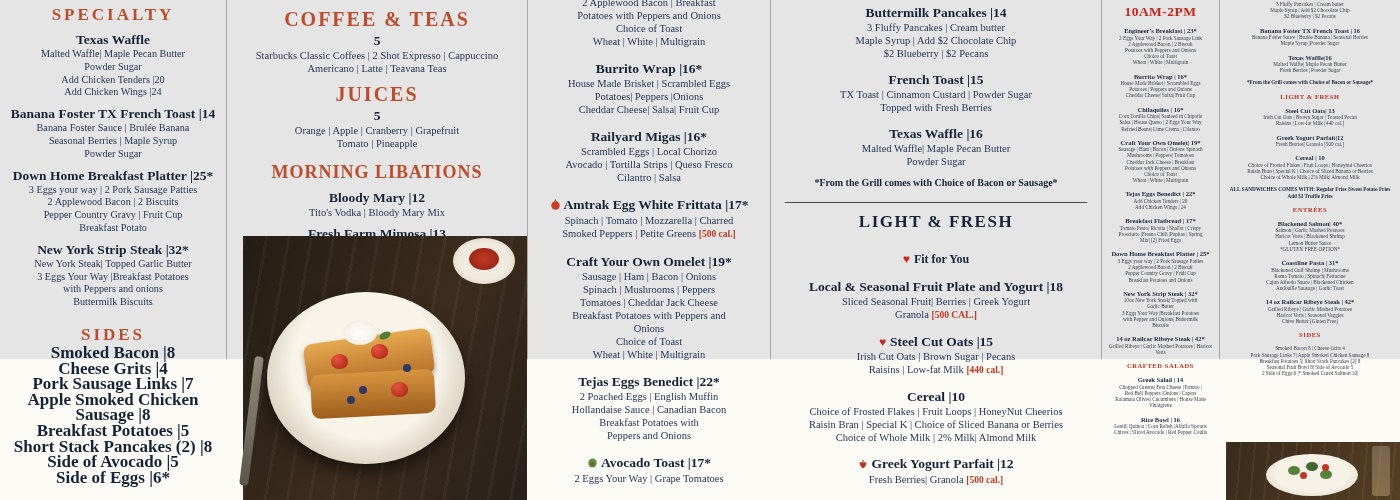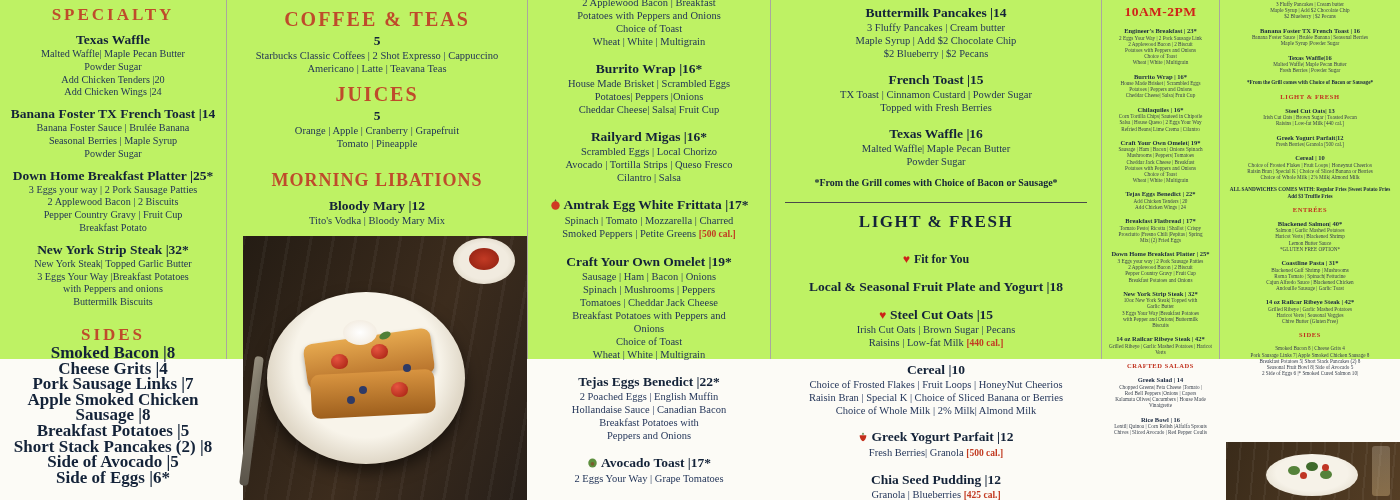--- a/index.html
+++ b/index.html
@@ -1,24 +1,24 @@
 <!DOCTYPE html>
 <html><head>
 <meta charset="utf-8">
 <style>
   *{margin:0;padding:0;box-sizing:border-box}
   html,body{width:1400px;height:500px}
   body{background:#fcfbf6;font-family:"Liberation Serif",serif;overflow:hidden}
-  .menu{display:flex;width:1400px;height:359px;background:#bef264}
+  .menu{display:flex;width:1400px;height:359px;background:#e5e5e5}
   .col{height:500px;overflow:hidden;text-align:center;position:relative}
   .c1{width:226px}.c2{width:300px}.c3{width:242px}.c4{width:330px}.c5{width:117px}.c6{width:180px}
   .divider{width:1px;background:#aaa79e;flex:none}
   .sec-title{font-weight:bold;color:#bf4b2b;font-size:17px;letter-spacing:3px;margin-top:5px}
   .sec-title.big{font-size:20px;letter-spacing:2px;margin-top:8px}
-  .sec-title.med{font-size:18px;letter-spacing:1px;margin-top:20px}
+  .sec-title.med{font-size:18px;letter-spacing:1px;margin-top:12px}
   .clip-top{margin-top:-7px}
   .mitem{margin-top:7px}
   .c3 .mitem{margin-top:13px}
   .c4 .mitem{margin-top:12px}
   .c4 .mt0{margin-top:5px}
   .iname{font-weight:bold;font-size:13.5px;line-height:16px;color:#142339}
   .idesc{font-size:10.5px;line-height:13px;color:#1f3156;white-space:pre-line}
   .c1 .idesc{font-size:10.2px;line-height:12.8px}
   .side-line{font-weight:bold;font-size:17px;line-height:15.6px;color:#142339}
   .sides{margin-top:16px}
@@ -220,20 +220,22 @@
 Powder Sugar</div>
     </div>
     <div class="grill-note">*From the Grill comes with Choice of Bacon or Sausage*</div>
     <hr class="lf-rule">
     <div>
       <div class="lf-title">LIGHT &amp; FRESH</div>
       <div class="lf-sub"><span class="heart">♥</span><span>Fit for You</span></div>
     </div>
     <div class="mitem">
       <div class="iname">Local &amp; Seasonal Fruit Plate and Yogurt |18</div>
+      <div class="idesc"><span>Sliced Seasonal Fruit| Berries | Greek Yogurt
+Granola</span> <span class="cal">[500 CAL.]</span></div>
     </div>
     <div class="mitem">
       <div class="iname"><span class="heart">♥</span><span>Steel Cut Oats |15</span></div>
       <div class="idesc"><span>Irish Cut Oats | Brown Sugar | Pecans
 Raisins | Low-fat Milk</span> <span class="cal">[440 cal.]</span></div>
     </div>
     <div class="mitem">
       <div class="iname">Cereal |10</div>
       <div class="idesc">Choice of Frosted Flakes | Fruit Loops | HoneyNut Cheerios
 Raisin Bran | Special K | Choice of Sliced Banana or Berries

